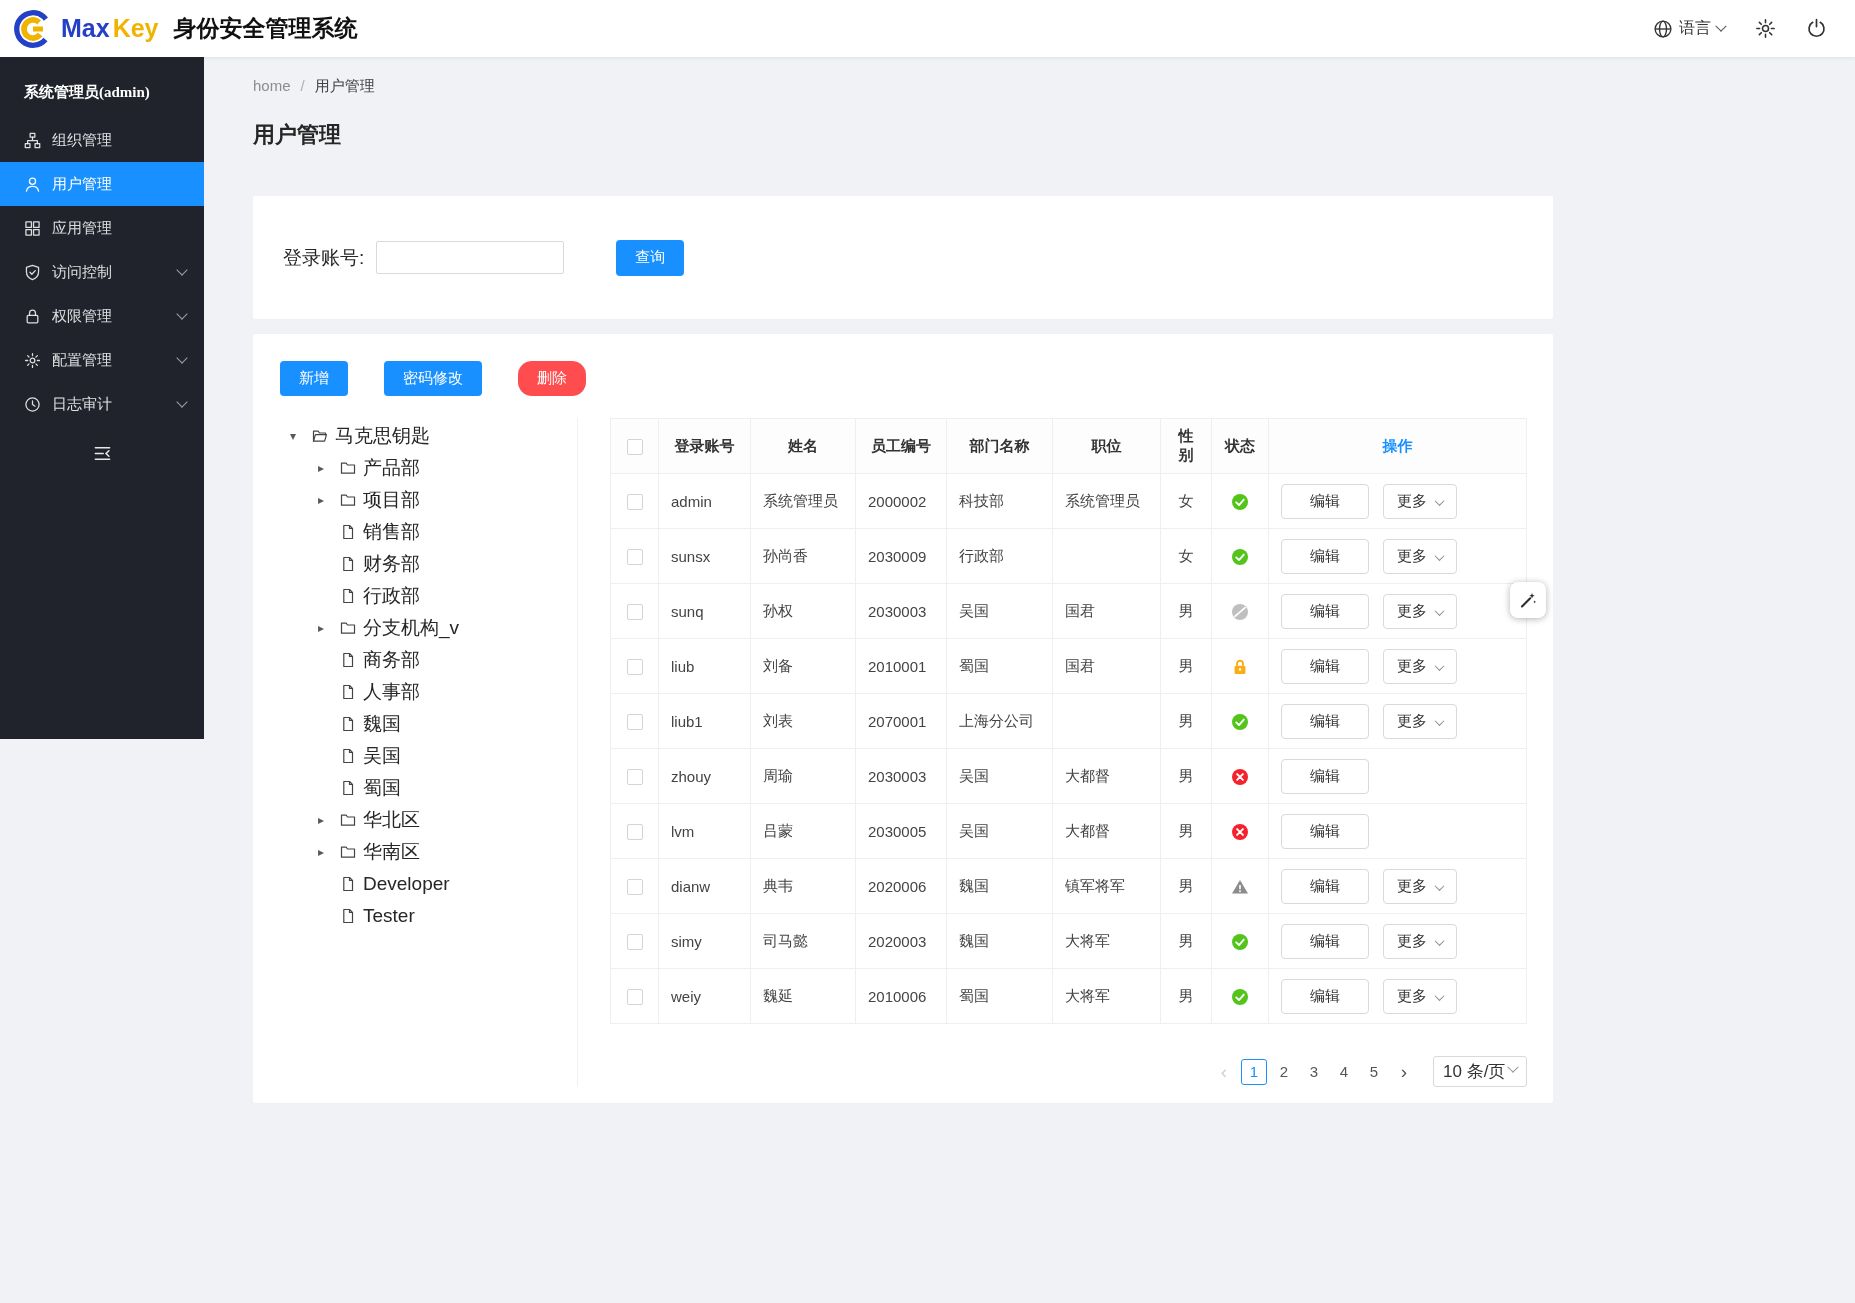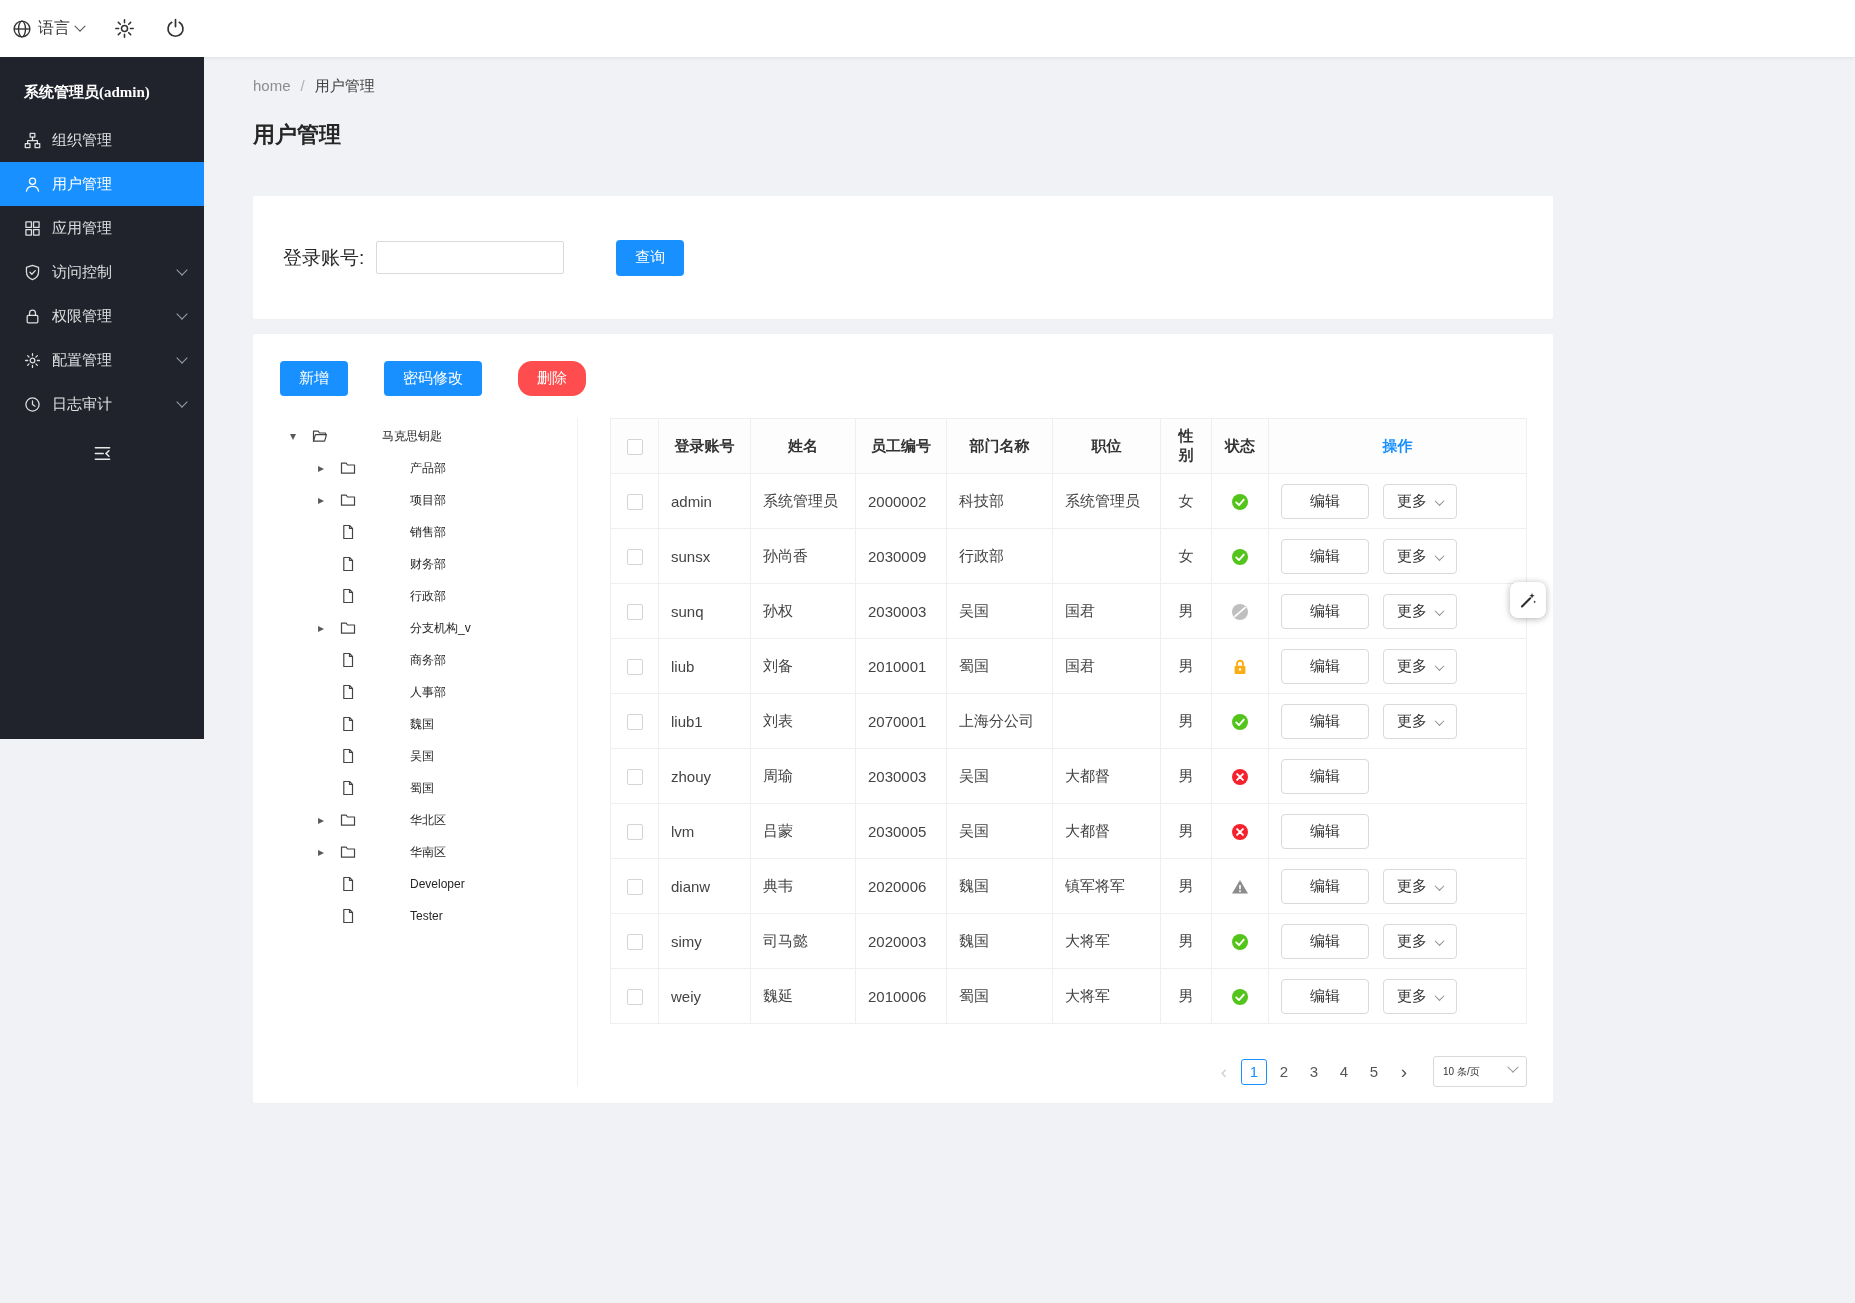--- a/index.html
+++ b/index.html
@@ -60,21 +60,21 @@
   .toolbar{ display:flex; gap:36px; padding-left:27px; }
   .toolbar .btn{ height:35px; }
   .content-row{ display:flex; margin-top:22px; align-items:stretch; }
   
   .tree{ width:325px; border-right:1px solid #f0f0f0; padding:2px 0 0 37px; flex-shrink:0; }
   .tree-item{ height:32px; display:flex; align-items:center; cursor:pointer; color:#262626; }
   .tree-item.level-1{ padding-left:28px; }
   .tree-caret{ width:22px; font-size:12px; color:#595959; flex-shrink:0; }
   .tree-icon{ width:16px; height:16px; margin-right:7px; color:#444; flex-shrink:0; }
   .tree-icon svg{ width:16px; height:16px; }
-  .tree-label{ font-size:12px; white-space:nowrap;margin-left:47px; }
+  .tree-label{ font-size:19px; white-space:nowrap; }
   
   .table-wrap{ flex:1; padding:0 33px 0 32px; }
   table.user-table{ border-collapse:collapse; table-layout:fixed; width:916px; }
   .user-table th, .user-table td{ border:1px solid #efefef; height:55px; padding:0 12px; font-size:15px; }
   .user-table th{ background:#fdfdfd; font-weight:600; color:#333; text-align:center; }
   .user-table th.op-head{ color:#1890ff; }
   .user-table td{ color:#444; text-align:left; }
   .user-table td.center{ text-align:center; }
   .checkbox{ display:inline-block; width:16px; height:16px; border:1px solid #d4d4d4; border-radius:2px;
     background:#fff; vertical-align:middle; cursor:pointer; }
@@ -88,33 +88,45 @@
   
   .pagination{ margin-top:32px; display:flex; justify-content:flex-end; align-items:center; }
   .pg-arrow{ width:26px; height:26px; line-height:26px; text-align:center; font-size:19px;
     color:#555; cursor:pointer; margin:0 2px; }
   .pg-arrow.disabled{ color:#cfcfcf; }
   .pg-pages{ display:inline-flex; }
   .pg-num{ min-width:26px; height:26px; line-height:26px; text-align:center; color:#555;
     cursor:pointer; margin:0 2px; font-size:15px; border-radius:3px; }
   .pg-num.current{ border:1px solid #1890ff; color:#1890ff; line-height:24px; background:#fff; }
   .pg-size{ width:94px; height:31px; border:1px solid #d9d9d9; border-radius:3px; margin-left:14px;
-    display:flex; align-items:center; justify-content:space-between; padding:0 9px; font-size:10px;
+    display:flex; align-items:center; justify-content:space-between; padding:0 9px; font-size:17px;
     color:#333; cursor:pointer; background:#fff; }
   .pg-size .chevron{ border-color:#999; margin-top:-3px; }
   
   .floating-tool{ position:absolute; left:1510px; top:582px; width:36px; height:36px; background:#fff;
     border-radius:8px; box-shadow:0 1px 7px rgba(0,0,0,.3); display:flex; align-items:center;
     justify-content:center; cursor:pointer; z-index:9; }
   .floating-tool svg{ width:18px; height:18px; }
 </style>
 </head>
 <body>
 
 <header class="app-header">
+  <div class="brand">
+    <span class="logo">
+      <svg viewBox="0 0 40 40">
+        <circle cx="20" cy="20" r="15.5" fill="none" stroke="#2440c6" stroke-width="5" stroke-dasharray="76 21" transform="rotate(40 20 20)"></circle>
+        <circle cx="20" cy="20" r="8.6" fill="none" stroke="#f0b400" stroke-width="5.4" stroke-dasharray="41 13" transform="rotate(38 20 20)"></circle>
+        <rect x="20" y="17.6" width="9.5" height="4.8" fill="#f0b400"></rect>
+      </svg>
+    </span>
+    <span class="brand-max">Max</span>
+    <span class="brand-key">Key</span>
+    <span class="brand-sub">身份安全管理系统</span>
+  </div>
   <div class="header-right">
     <div class="lang">
       <span class="hicon">
         <svg viewBox="0 0 16 16" fill="none" stroke="currentColor" stroke-width="1.1">
           <circle cx="8" cy="8" r="6.3"></circle>
             <ellipse cx="8" cy="8" rx="2.8" ry="6.3"></ellipse>
             <path d="M1.7 8h12.6"></path>
         </svg>
       </span>
       <span>语言</span>

